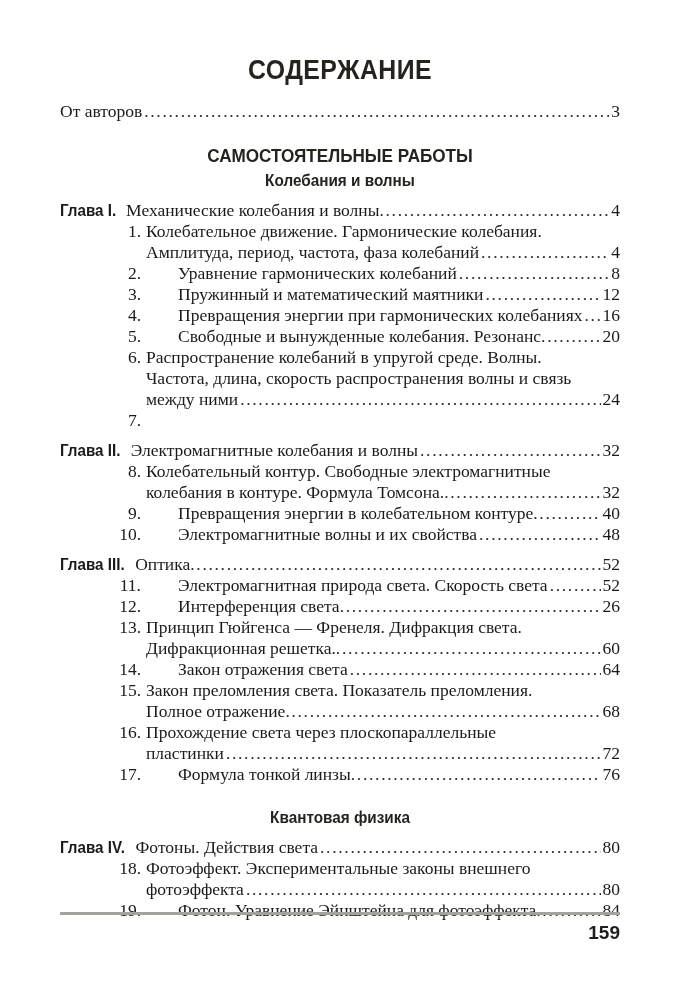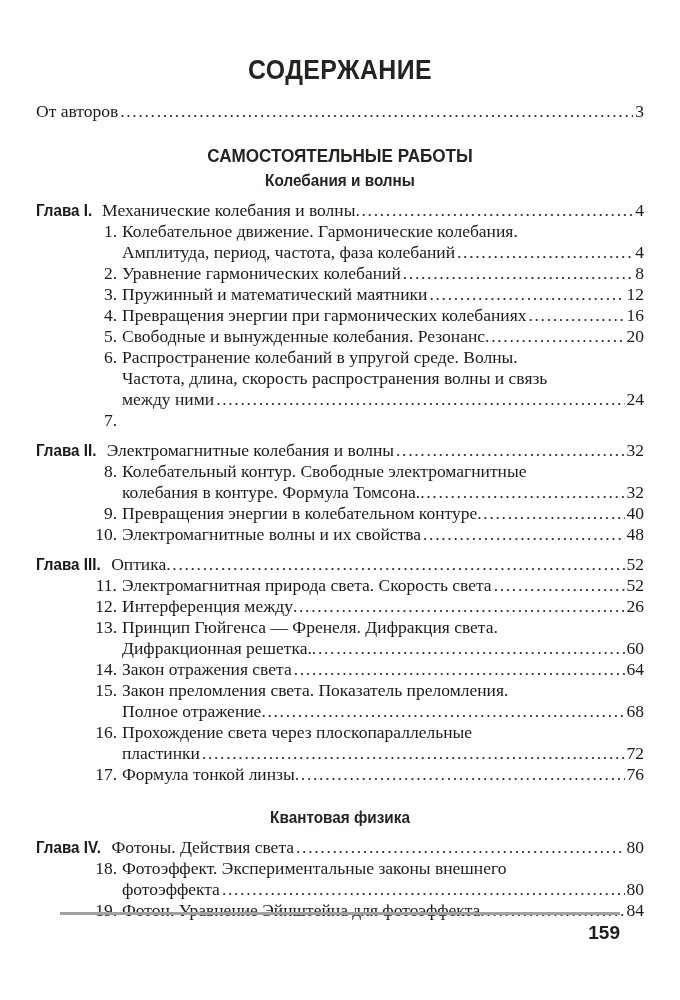--- a/index.html
+++ b/index.html
@@ -14,21 +14,21 @@
     color: #1a1a18;
     overflow: hidden;
     position: relative;
   }
 
   .page {
     position: relative;
     width: 680px;
     height: 980px;
     box-sizing: border-box;
-    padding: 0 36px;
+    padding: 0 60px;
   }
 
   
   .doc-title {
     font-family: "Liberation Sans Narrow", "Liberation Sans", sans-serif;
     font-weight: bold;
     font-size: 27px;
     letter-spacing: 0.5px;
     text-align: center;
     color: #26231e;
@@ -62,20 +62,21 @@
     font-size: 17.5px;
     line-height: 21px;
     white-space: nowrap;
   }
 
   .toc-line .body {
     display: flex;
     align-items: baseline;
     flex: 1 1 auto;
     min-width: 0;
+    margin-left: 32px;
   }
 
   .chapter-label {
     font-family: "Liberation Sans Narrow", "Liberation Sans", sans-serif;
     font-weight: bold;
     font-size: 16.5px;
     color: #1a1a18;
     flex: 0 0 auto;
     padding-right: 5px;
     transform: scaleX(0.92);
@@ -288,21 +289,21 @@
     <span class="body">
       <span class="label">Электромагнитная природа света. Скорость света</span>
       <span class="leader"></span>
       <span class="pageno">52</span>
     </span>
   </div>
 
   <div class="toc-line indent-item">
     <span class="item-num">12.</span>
     <span class="body">
-      <span class="label">Интерференция между</span>
+      <span class="label">Интерференция света</span>
       <span class="leader tight"></span>
       <span class="pageno">26</span>
     </span>
   </div>
 
   <div class="toc-line indent-item">
     <span class="item-num">13.</span>
     <span class="label">Принцип Гюйгенса — Френеля. Дифракция света.</span>
   </div>
   <div class="toc-line cont">

